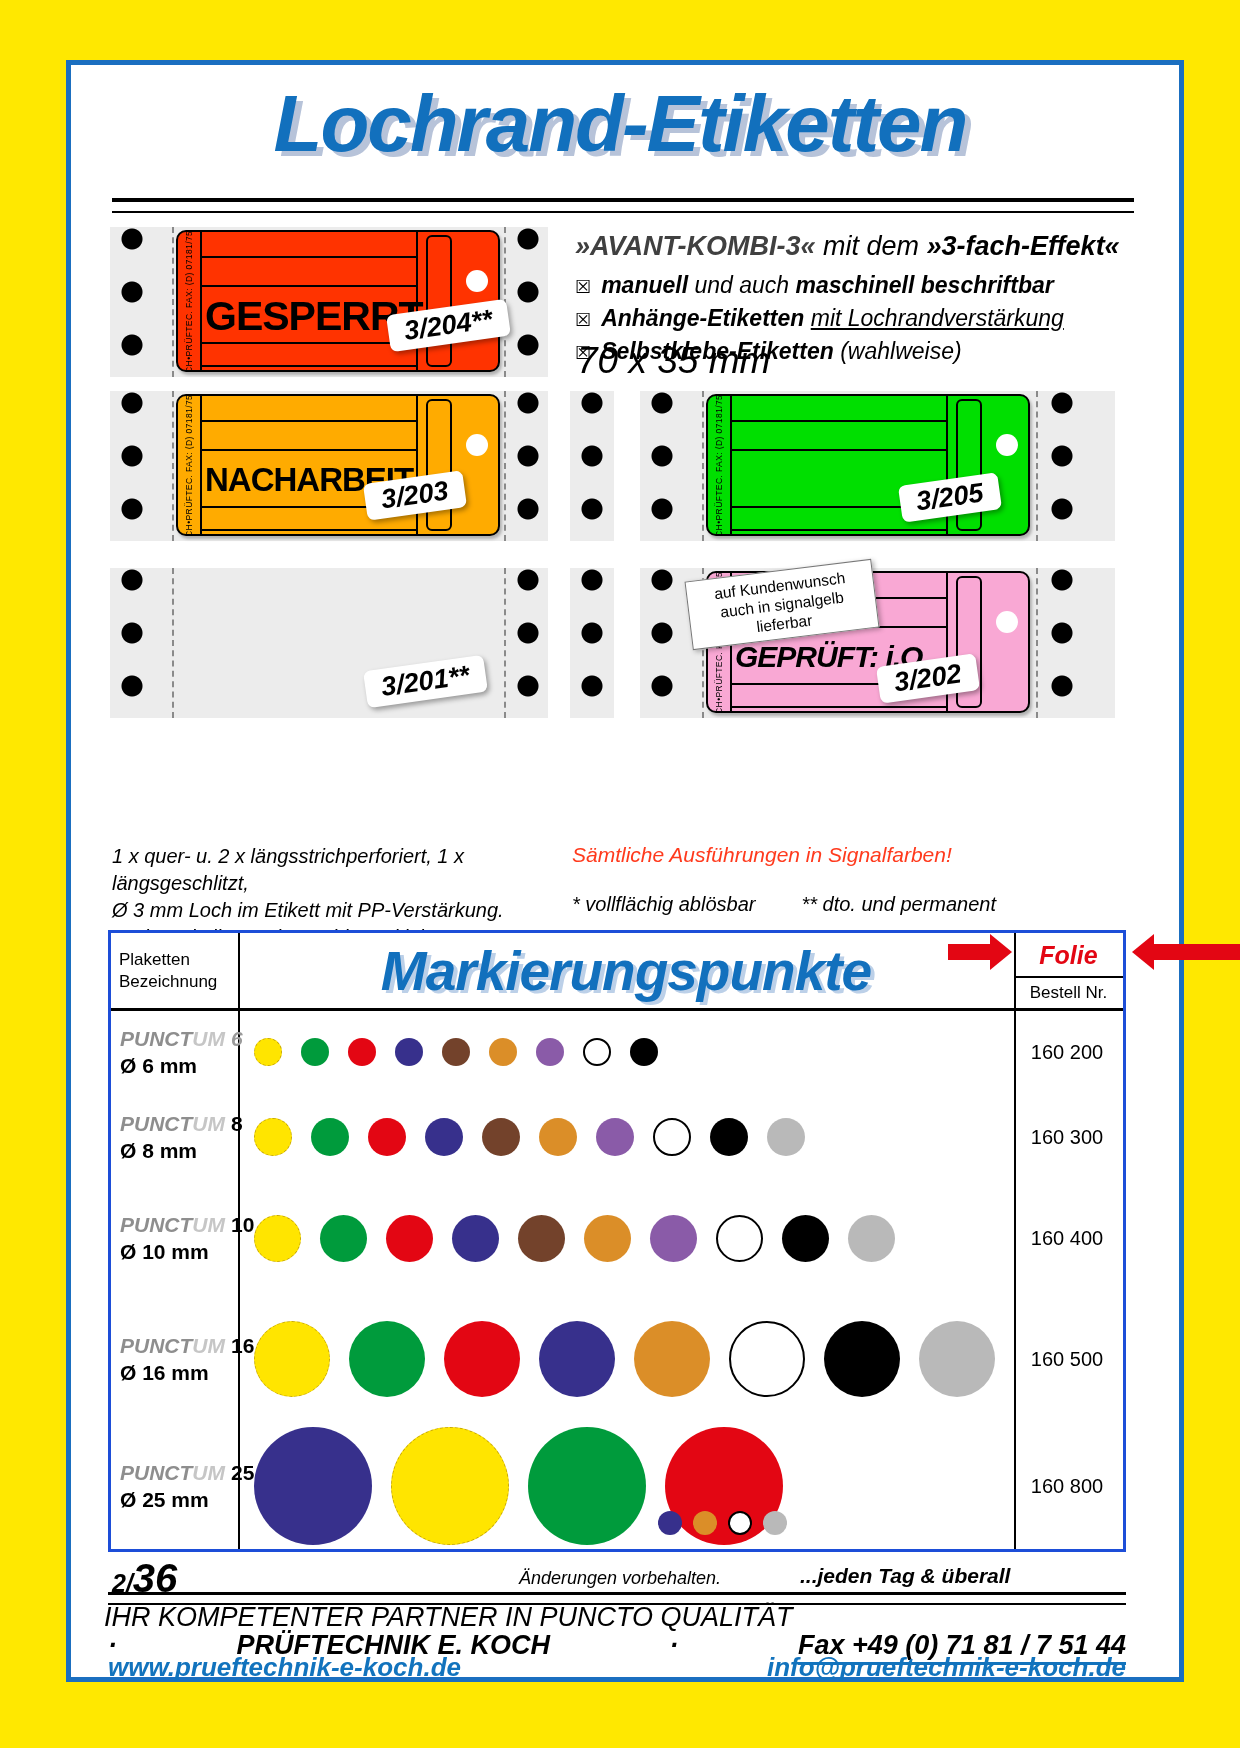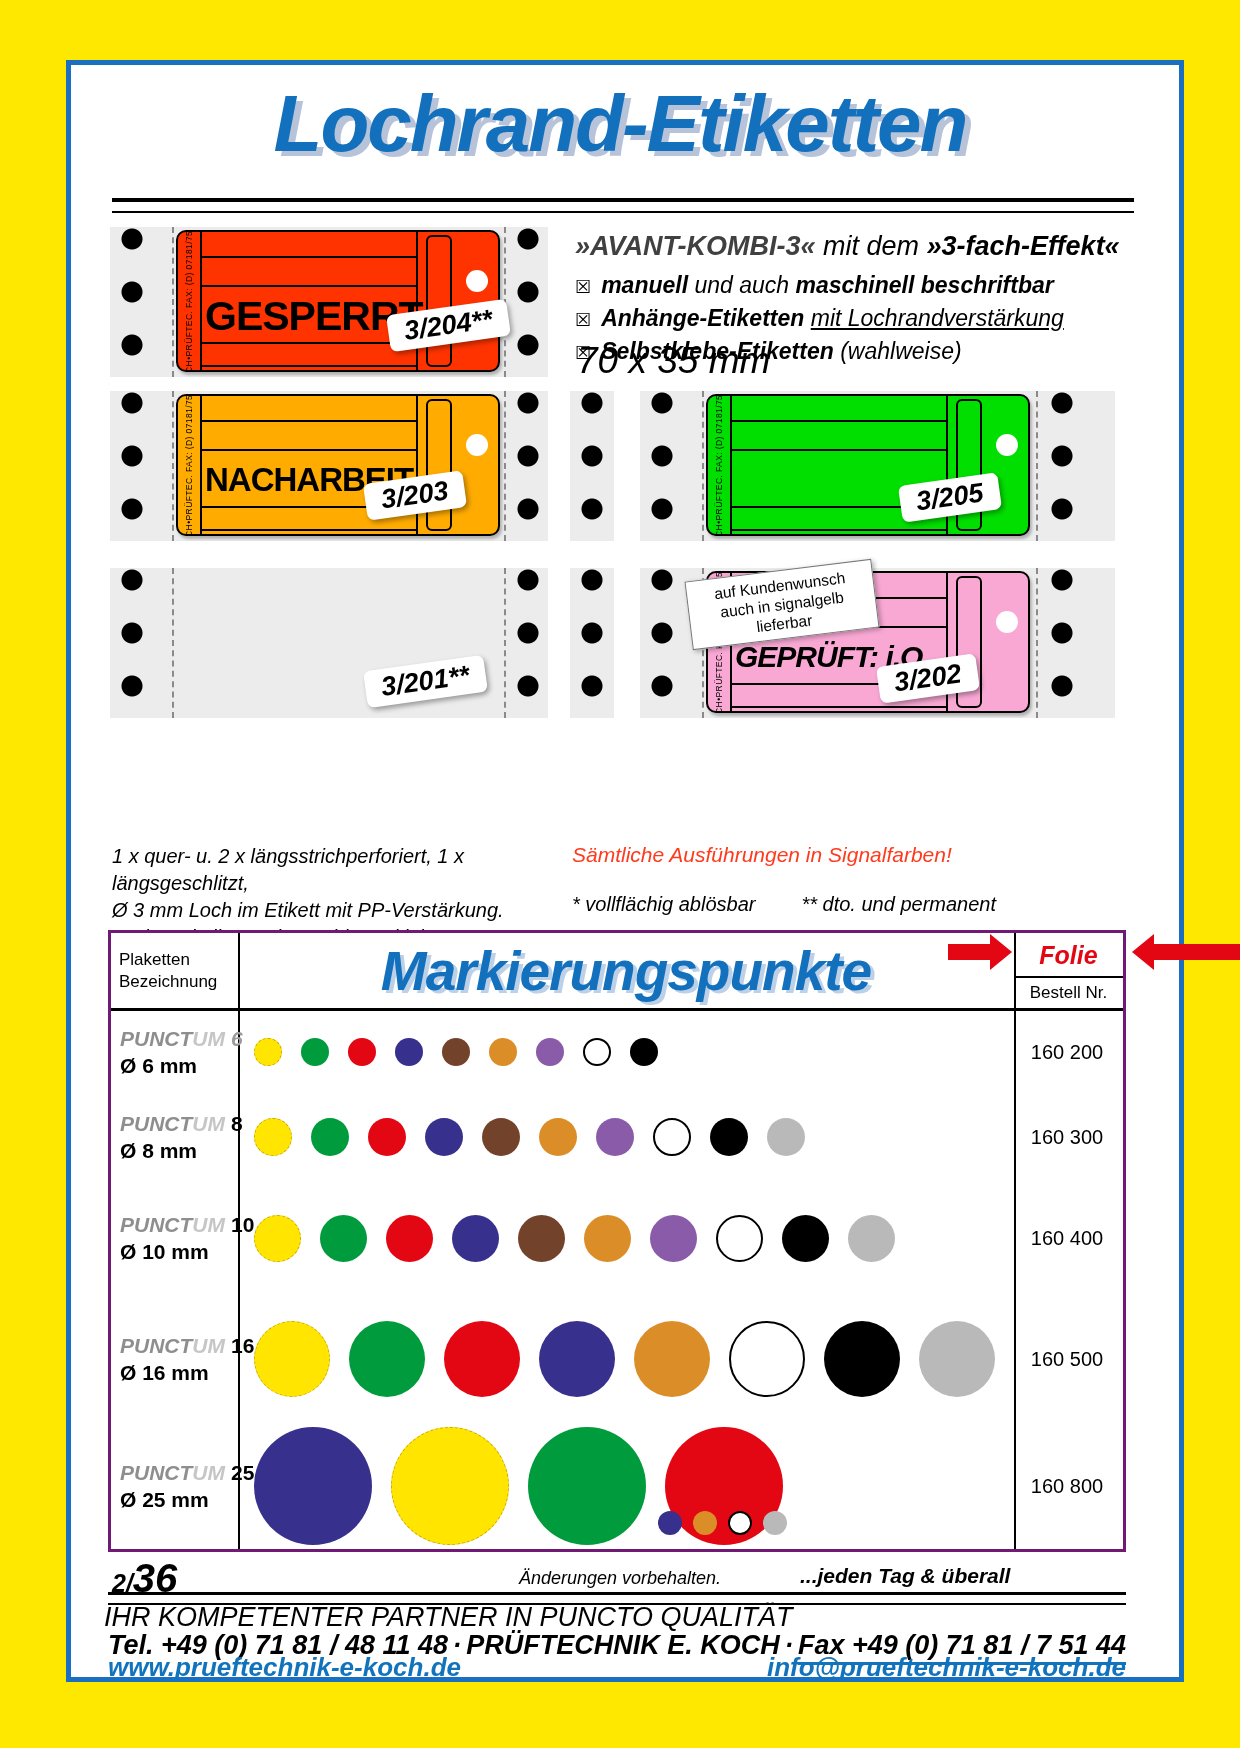--- a/index.html
+++ b/index.html
@@ -58,21 +58,21 @@
   .sizetxt{position:absolute;left:577px;top:340px;font-size:37px;font-style:italic;}
   
   .noteL{position:absolute;left:112px;top:843px;width:470px;font-size:20px;
          font-style:italic;line-height:27px;}
   .noteR{position:absolute;left:572px;top:843px;font-size:21px;font-style:italic;
          color:#FF3A1D;}
   .noteF{position:absolute;left:572px;top:893px;font-size:20px;font-style:italic;
          display:flex;gap:46px;}
   
   .mtable{position:absolute;left:108px;top:930px;width:1018px;height:622px;
-          border:3px solid #701a75;box-sizing:border-box;background:#fff;}
+          border:3px solid #1d4ed8;box-sizing:border-box;background:#fff;}
   .tvl{position:absolute;top:0;bottom:0;border-left:2px solid #000;}
   .thb{position:absolute;left:0;right:0;top:75px;border-top:3px solid #000;}
   .c1h{position:absolute;left:8px;top:16px;font-size:17px;line-height:22px;}
   .mtitle{position:absolute;left:127px;width:776px;top:0;height:75px;display:flex;
           align-items:center;justify-content:center;font-size:55px;font-weight:bold;
           font-style:italic;color:#1270BD;letter-spacing:-1px;text-shadow:4px 3px 0 #bcd0e8;}
   .folie{position:absolute;left:903px;width:109px;top:3px;height:38px;display:flex;
          align-items:center;justify-content:center;font-size:25px;font-weight:bold;
          font-style:italic;color:#E30613;}
   .foliediv{position:absolute;left:903px;width:109px;top:43px;border-top:2px solid #000;}
@@ -381,21 +381,20 @@
   </div>
 
   <div class="pageno">
     <span class="pp">2/</span><span class="pbig">36</span>
   </div>
   <div class="changes">Änderungen vorbehalten.</div>
   <div class="slogan">...jeden Tag &amp; überall</div>
   <div class="frule"></div>
   <div class="partner">IHR KOMPETENTER PARTNER IN PUNCTO QUALITÄT</div>
   <div class="contact">
-    <span>Tel. +49 (0) 71 81 / 48 11 48</span>
     <span>·</span>
     <span>PRÜFTECHNIK E. KOCH</span>
     <span>·</span>
     <span class="fax">Fax +49 (0) 71 81 / 7 51 44</span>
   </div>
   <div class="webrow">
     <span>www.prueftechnik-e-koch.de</span>
     <span>info@prueftechnik-e-koch.de</span>
   </div>
 </div>

